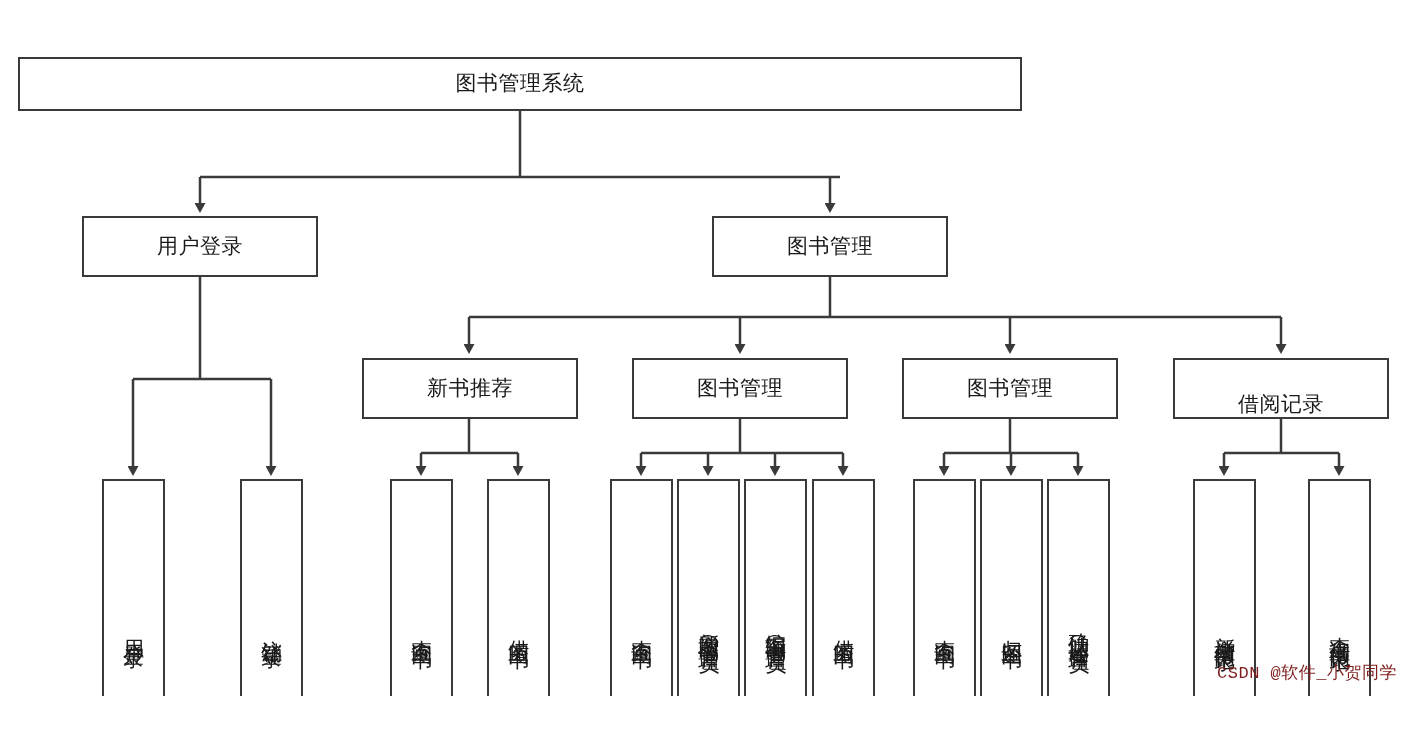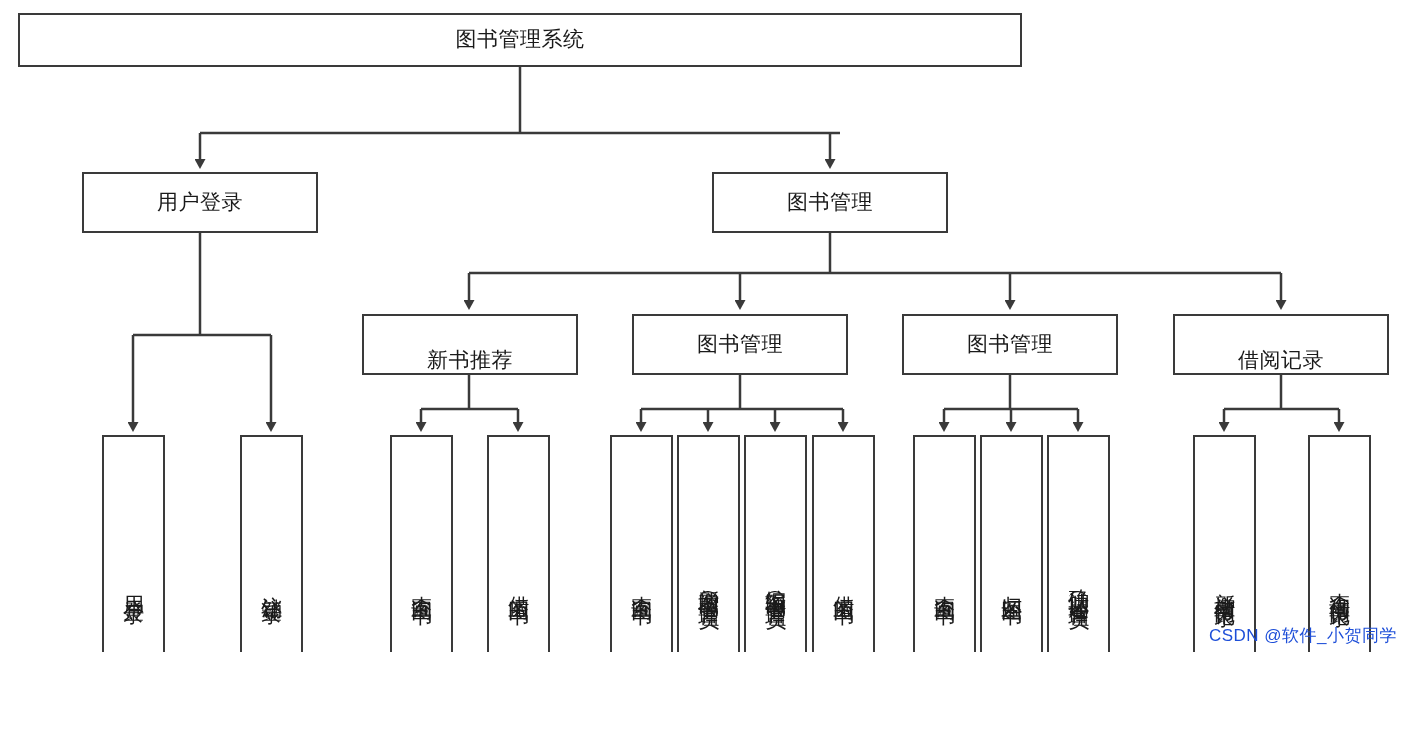--- a/index.html
+++ b/index.html
@@ -10,20 +10,21 @@
   }
   body {
     font-family: "DejaVu Sans", "Liberation Sans", sans-serif;
   }
   #canvas {
     position: relative;
     width: 1405px;
     height: 652px;
     background: #ffffff;
     overflow: hidden;
+    margin-top: 44px;
   }
   #edges {
     position: absolute;
     left: 0;
     top: 0;
     width: 1405px;
     height: 747px;
   }
   .node {
     position: absolute;
@@ -50,26 +51,26 @@
     padding: 4px 0;
     white-space: nowrap;
   }
   .node.vert > span {
     writing-mode: vertical-rl;
     text-orientation: upright;
   }
   #watermark {
     position: absolute;
     right: 8px;
-    bottom: 5px;
+    bottom: 12px;
     font-size: 17px;
-    color: #1d4ed8;
+    color: #7f1d1d;
     letter-spacing: 0.5px;
     white-space: nowrap;
-    font-family: Liberation Sans, sans-serif;
+    font-family: Liberation Mono, monospace;
   }
 </style>
 </head>
 <body>
 
 <div id="canvas">
 
   <svg id="edges" viewBox="0 0 1405 747" xmlns="http://www.w3.org/2000/svg">
     <defs>
       <marker id="arrow" markerWidth="10" markerHeight="11" refX="1" refY="5.5" orient="auto" markerUnits="userSpaceOnUse">
@@ -124,21 +125,21 @@
     <span>图书管理系统</span>
   </div>
 
   <div class="node horiz" style="left:82px; top:172px; width:236px; height:61px;">
     <span>用户登录</span>
   </div>
   <div class="node horiz" style="left:712px; top:172px; width:236px; height:61px;">
     <span>图书管理</span>
   </div>
 
-  <div class="node horiz" style="left:362px; top:314px; width:216px; height:61px;align-items:flex-end;">
+  <div class="node horiz" style="left:362px; top:314px; width:216px; height:61px;">
     <span>新书推荐</span>
   </div>
   <div class="node horiz" style="left:632px; top:314px; width:216px; height:61px;">
     <span>图书管理</span>
   </div>
   <div class="node horiz" style="left:902px; top:314px; width:216px; height:61px;">
     <span>图书管理</span>
   </div>
   <div class="node horiz" style="left:1173px; top:314px; width:216px; height:61px;align-items:flex-end;">
     <span>借阅记录</span>

